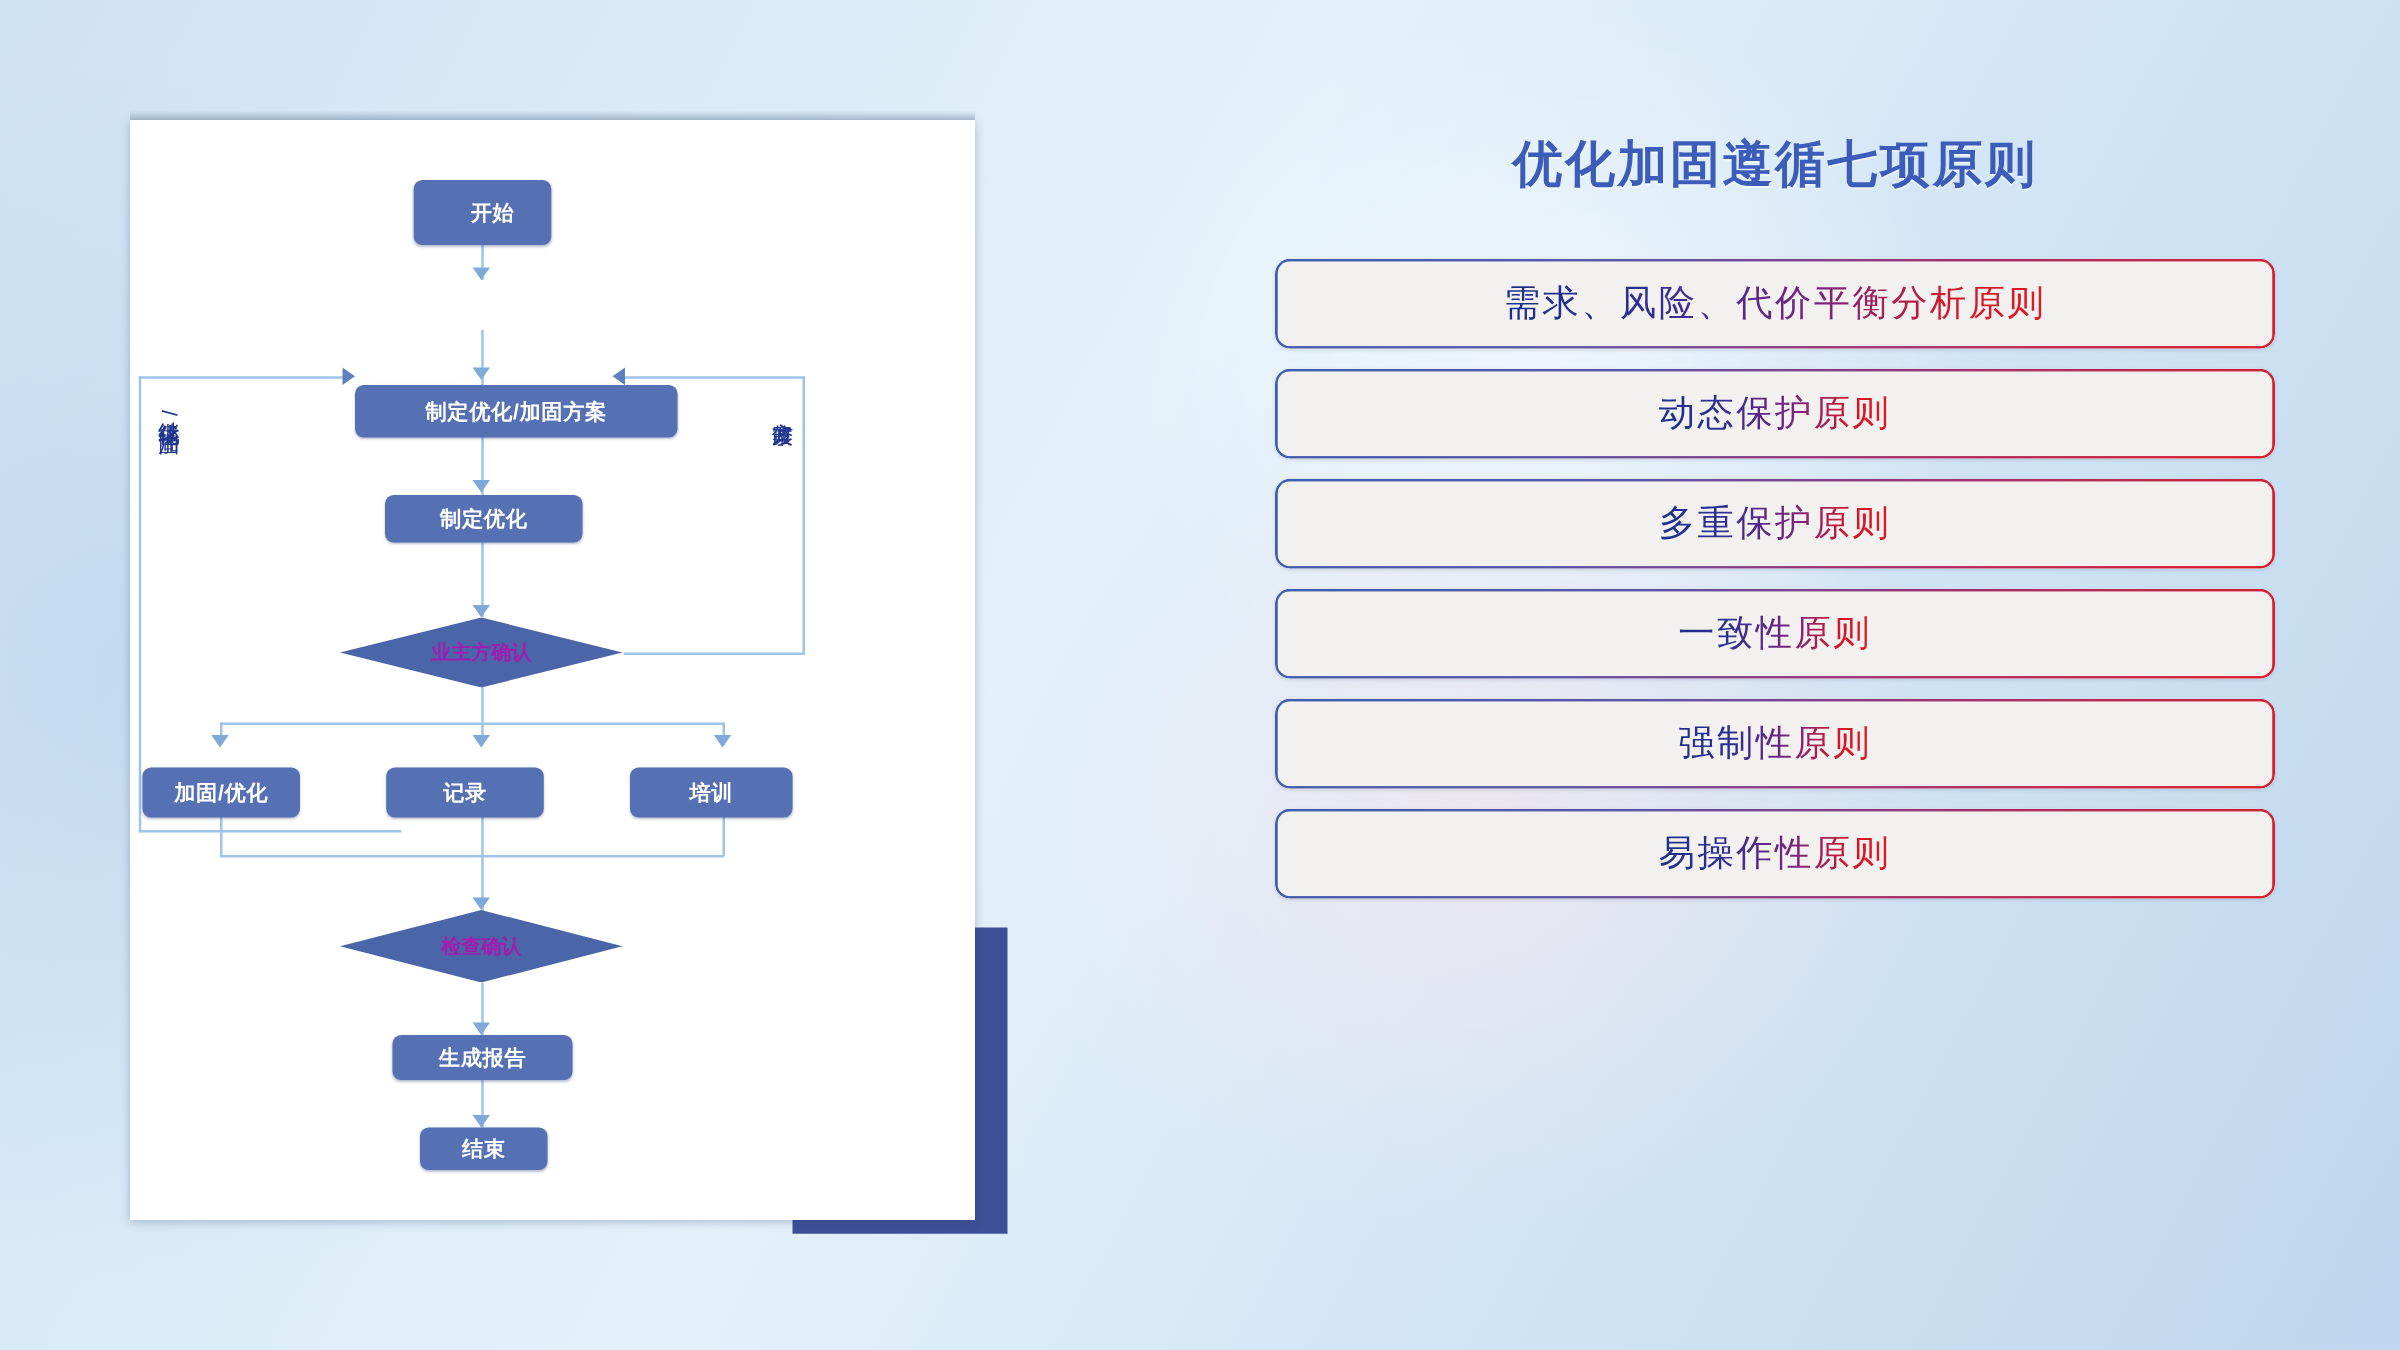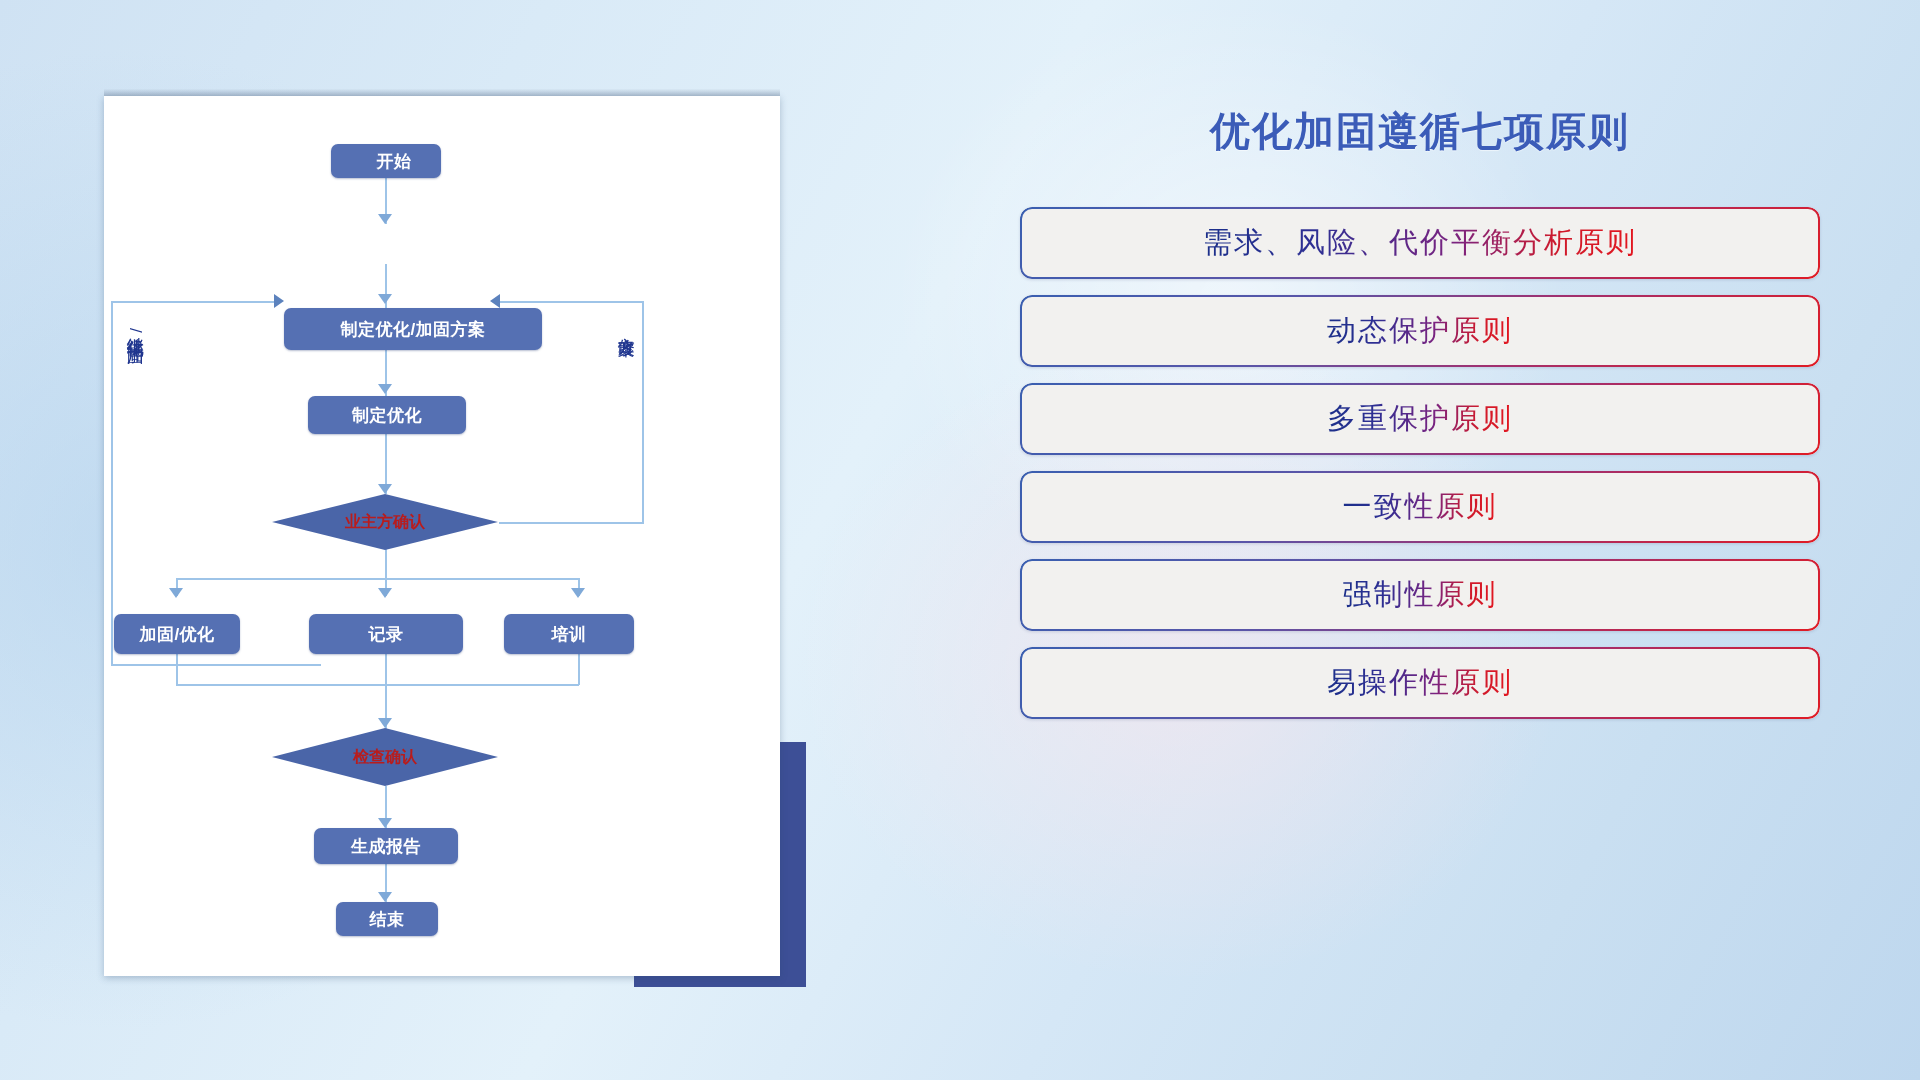--- a/index.html
+++ b/index.html
@@ -42,21 +42,21 @@
     border-radius: 7px;
     display: flex; align-items: center; justify-content: center;
     font-size: 17px; font-weight: bold;
     letter-spacing: 0.5px;
     white-space: nowrap;
     box-shadow: 0 1px 2px rgba(50,70,120,0.35);
   }
   .diamond {
     position: absolute;
     display: flex; align-items: center; justify-content: center;
-    color: #b91c1c; font-size: 16px; font-weight: bold;
+    color: #a21caf; font-size: 16px; font-weight: bold;
     white-space: nowrap;
   }
   .diamond > .dia-shape {
     position: absolute; inset: 0;
     background: #4a65a8;
     clip-path: polygon(50% 0%, 100% 50%, 50% 100%, 0% 50%);
   }
   .diamond > .dia-label { position: relative; z-index: 2; }
 
   .vlabel {
@@ -167,21 +167,21 @@
   <div class="ln h" style="left:72px; top:588px; width:403px;"></div>
   <div class="ln v" style="left:281px; top:557px; height:76px;"></div>
   <div class="arw down" style="left:274px; top:622px;"></div>
 
   <div class="ln v" style="left:281px; top:690px; height:42px;"></div>
   <div class="arw down" style="left:274px; top:722px;"></div>
 
   <div class="ln v" style="left:281px; top:768px; height:38px;"></div>
   <div class="arw down" style="left:274px; top:796px;"></div>
 
-  <div class="node" style="left:227px; top:48px; width:110px; height:34px;padding-left:16px;">
+  <div class="node" style="left:227px; top:48px; width:110px; height:52px;padding-left:16px;">
     <span>开始</span>
   </div>
 
 
   <div class="node" style="left:180px; top:212px; width:258px; height:42px;">
     <span>制定优化/加固方案</span>
   </div>
 
   <div class="node" style="left:204px; top:300px; width:158px; height:38px;">
     <span>制定优化</span>
@@ -189,21 +189,21 @@
 
   <div class="diamond" style="left:168px; top:398px; width:226px; height:56px;">
     <div class="dia-shape"></div>
     <span class="dia-label">业主方确认</span>
   </div>
 
   <div class="node" style="left:10px; top:518px; width:126px; height:40px;">
     <span>加固/优化</span>
   </div>
 
-  <div class="node" style="left:205px; top:518px; width:154px; height:40px;">
+  <div class="node" style="left:205px; top:518px; width:126px; height:40px;">
     <span>记录</span>
   </div>
 
   <div class="node" style="left:400px; top:518px; width:130px; height:40px;">
     <span>培训</span>
   </div>
 
   <div class="diamond" style="left:168px; top:632px; width:226px; height:58px;">
     <div class="dia-shape"></div>
     <span class="dia-label">检查确认</span>

